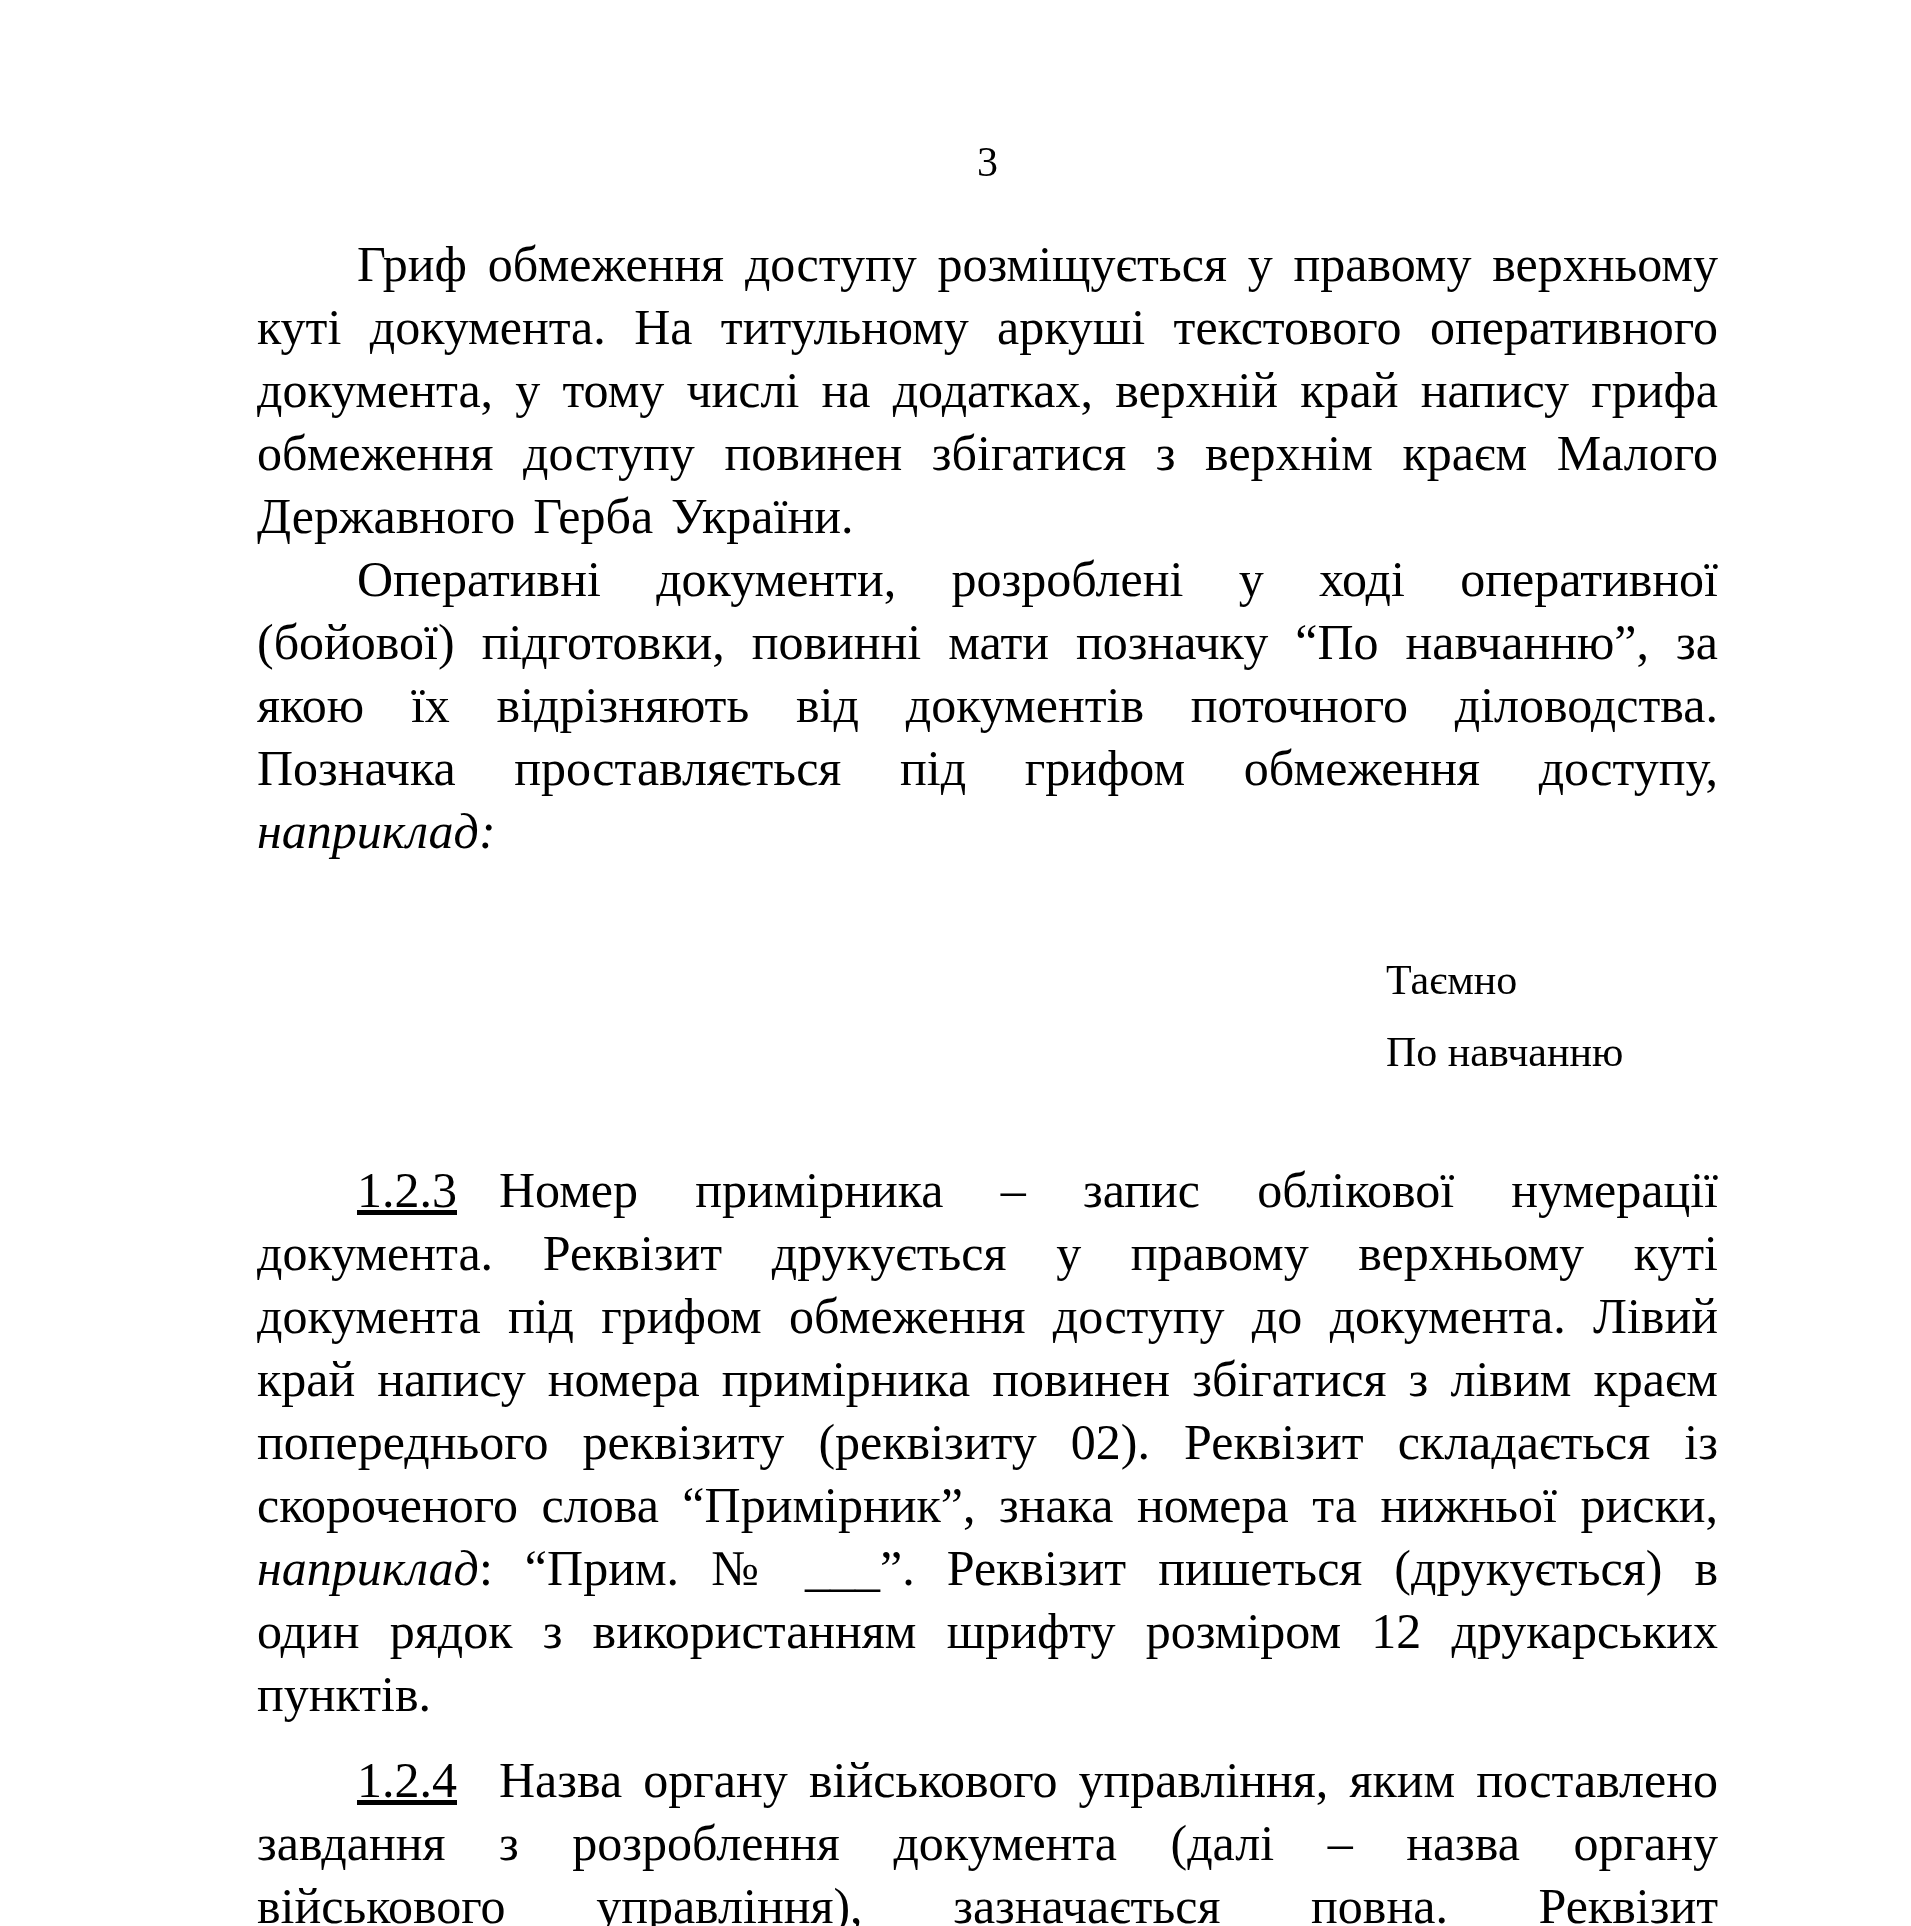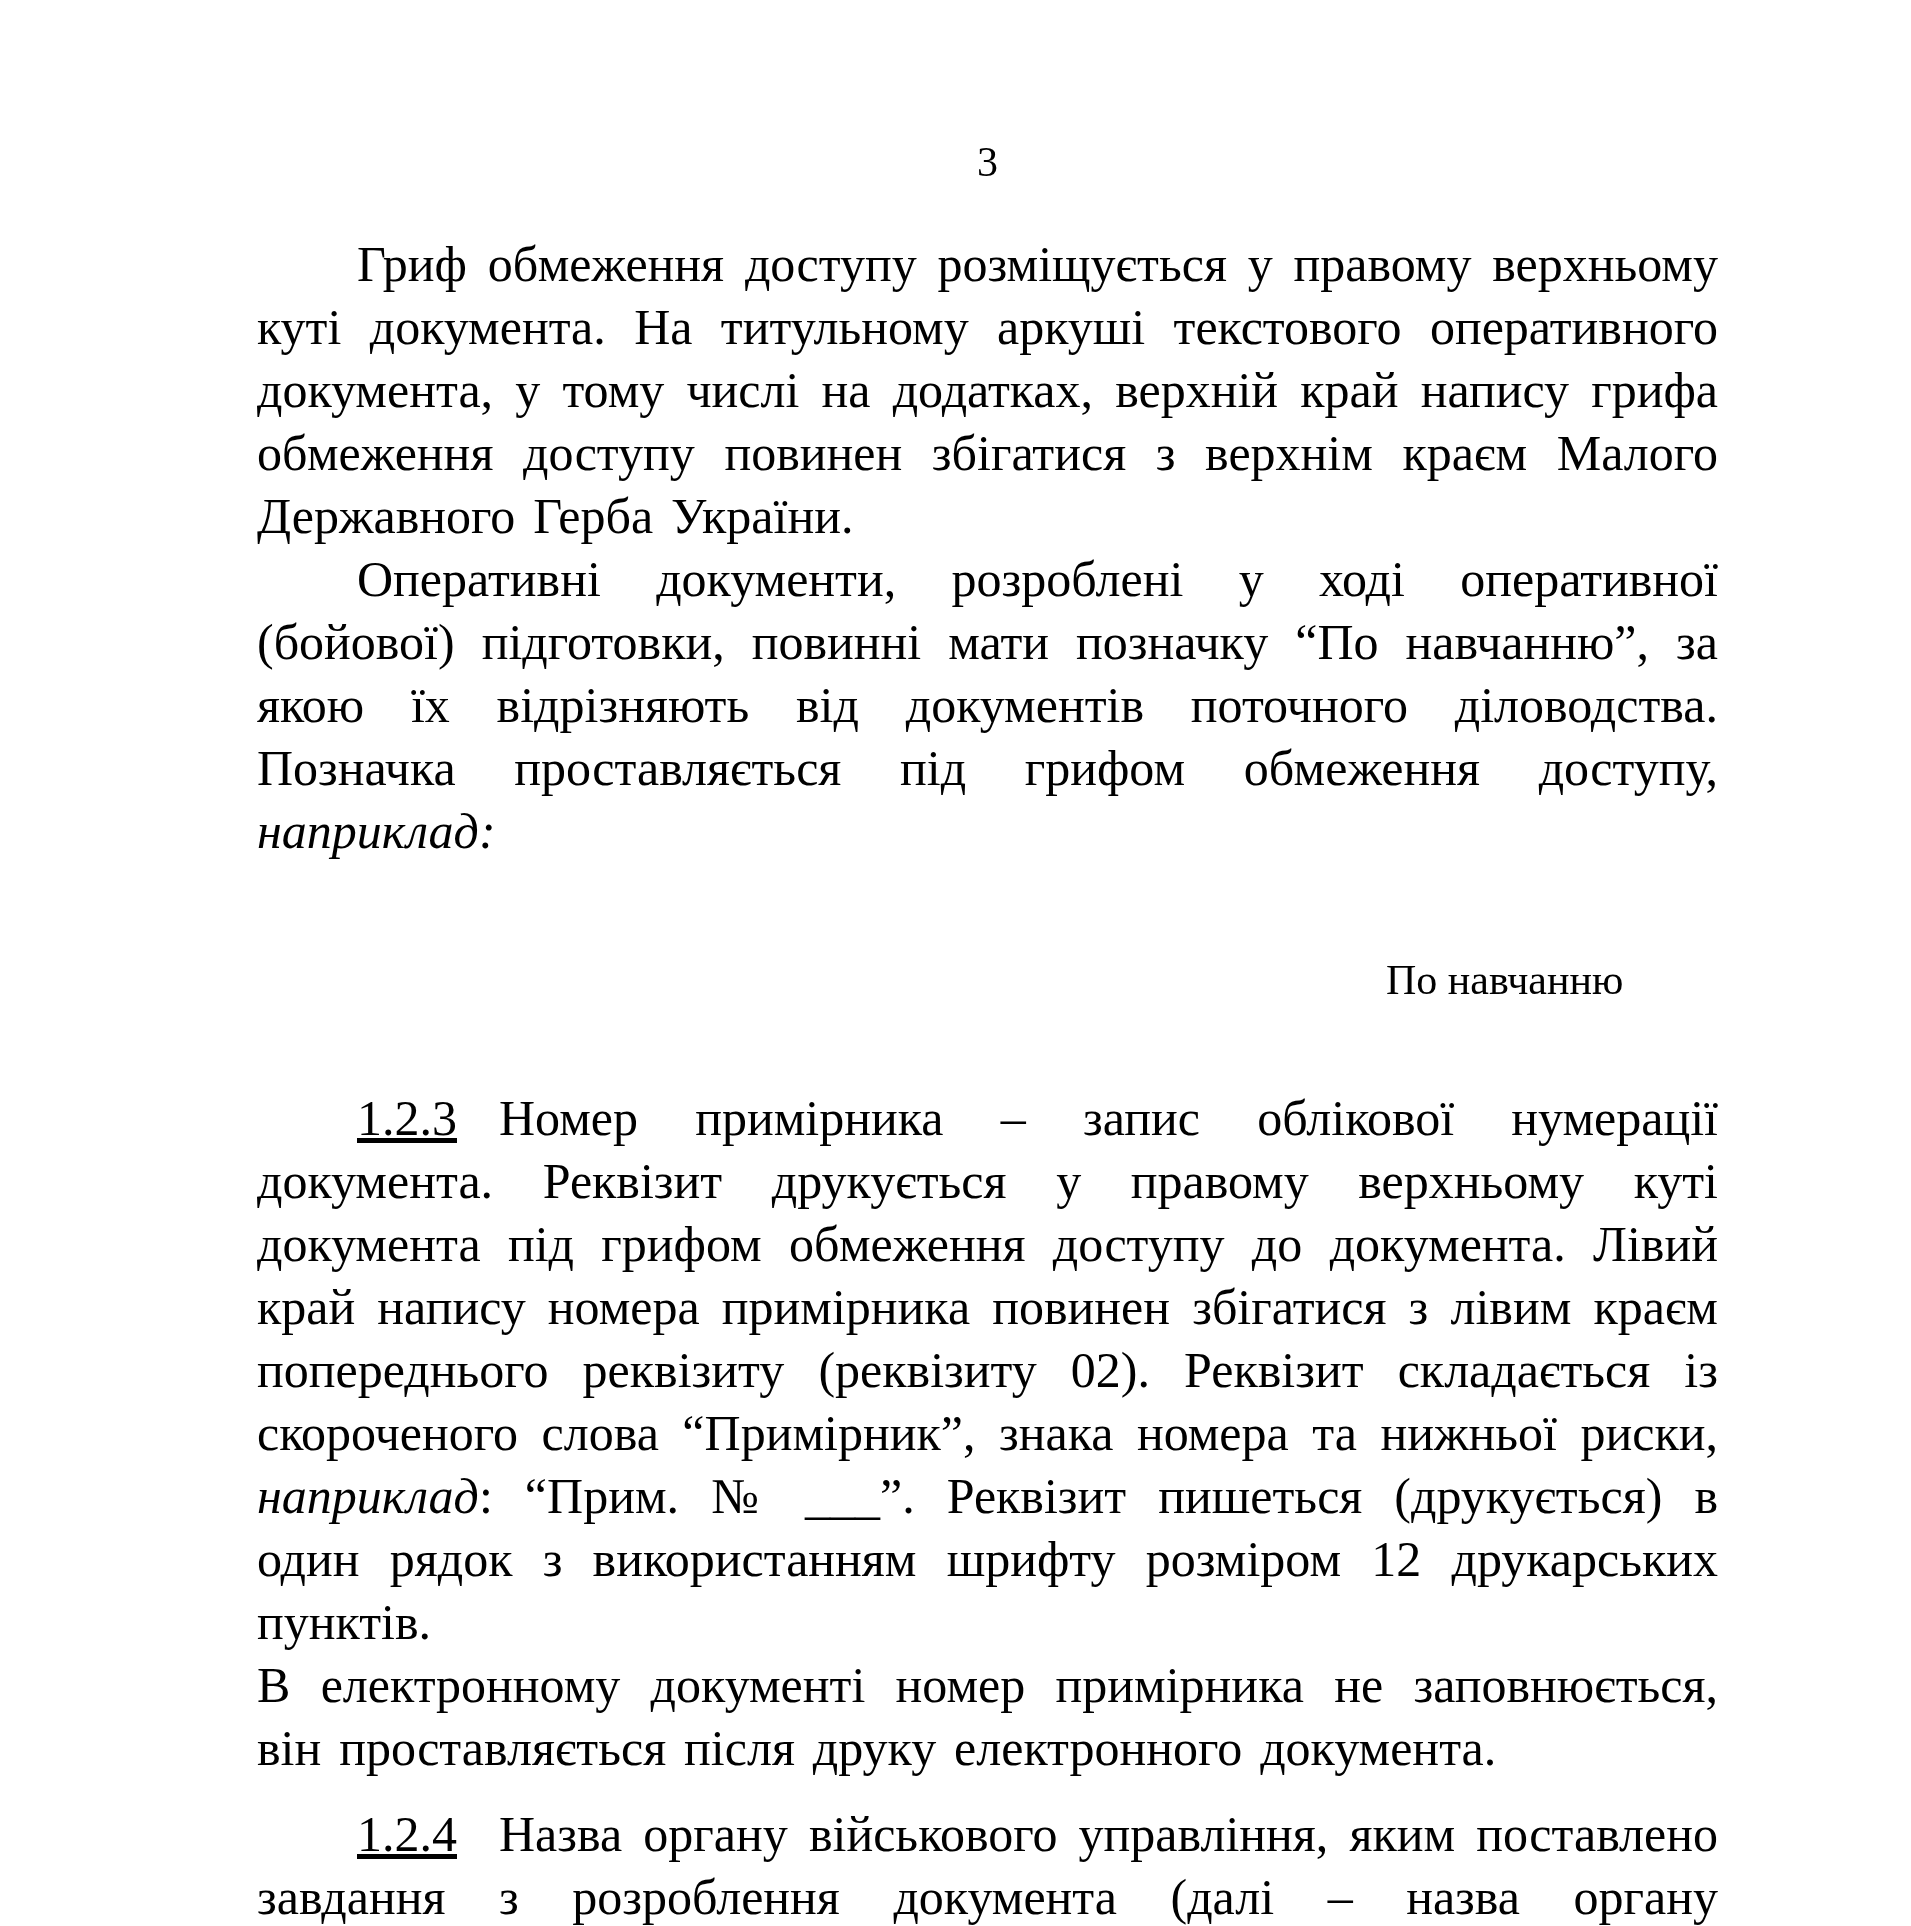--- a/index.html
+++ b/index.html
@@ -66,29 +66,27 @@
   <p class="para indent">
     <span>Гриф обмеження доступу розміщується у правому верхньому куті документа. На титульному аркуші текстового оперативного документа, у тому числі на додатках, верхній край напису грифа обмеження доступу повинен збігатися з верхнім краєм Малого Державного Герба України.</span>
   </p>
 
 
   <p class="para indent">
     <span>Оперативні документи, розроблені у ході оперативної (бойової) підготовки, повинні мати позначку “По навчанню”, за якою їх відрізняють від документів поточного діловодства. Позначка проставляється під грифом обмеження доступу, </span><span class="it">наприклад:</span>
   </p>
 
   <div class="example">
+    <div>Таємно</div>
     <div>По навчанню</div>
   </div>
 
   <p class="para indent">
     <span class="secnum">1.2.3</span><span>Номер примірника – запис облікової нумерації документа. Реквізит друкується у правому верхньому куті документа під грифом обмеження доступу до документа. Лівий край напису номера примірника повинен збігатися з лівим краєм попереднього реквізиту (реквізиту 02). Реквізит складається із скороченого слова “Примірник”, знака номера та нижньої риски, </span><span class="it">наприклад</span><span>: “Прим. № ___”. Реквізит пишеться (друкується) в один рядок з використанням шрифту розміром 12 друкарських пунктів.</span>
   </p>
 
-  <p class="para">
-    <span>В електронному документі номер примірника не заповнюється, він проставляється після друку електронного документа.</span>
-  </p>
 
   <p class="para indent sect">
     <span class="secnum">1.2.4</span><span>Назва органу військового управління, яким поставлено завдання з розроблення документа (далі – назва органу військового управління), зазначається повна. Реквізит розміщується по центру текстової частини під першим реквізитом на відстані 15 - 20 мм від нього. Назва органу військового управління пишеться (друкується) великими літерами без скорочень. </span>
   </p>
 
 </div>
 
 
 </body></html>

